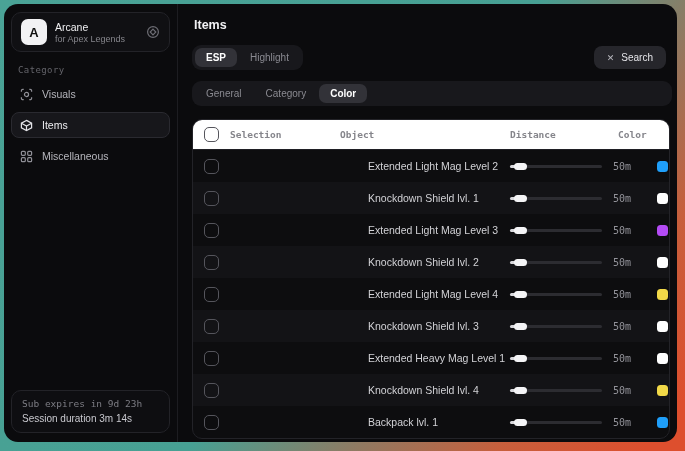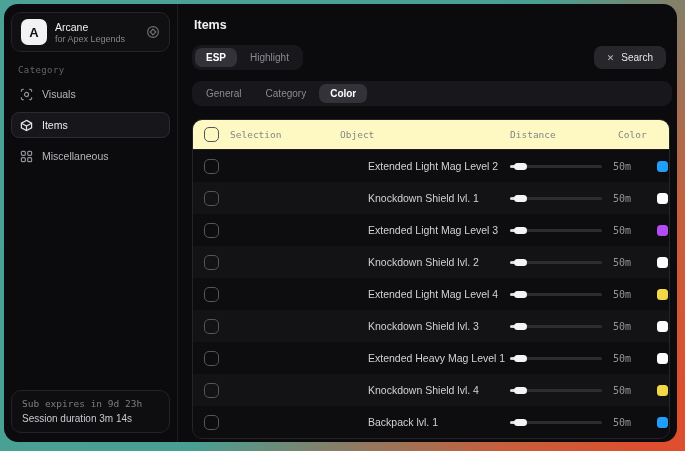--- a/index.html
+++ b/index.html
@@ -56,21 +56,21 @@
                 font-family:inherit; margin-right:6px; }
   .search-btn .x { font-size:9px; color:#b9b9bf; }
 
   .view-tabs { margin-top:11px; }
 
   
   .table { margin-top:13px; border:1px solid #232328; border-radius:10px;
            overflow:hidden; background:#0d0d0f; width:478px; }
   .t-row { display:grid; grid-template-columns:136px 170px 1fr 40px;
            align-items:center; padding:0 11px; height:32px; }
-  .t-head { height:30px; background:#fef9c3; border-bottom:1px solid #1f1f24; }
+  .t-head { height:30px; background:#ffffff; border-bottom:1px solid #1f1f24;font-weight:bold; }
   .t-head .h-label { font-size:9.5px; color:#85858b; }
   .sel-cell { display:flex; align-items:center; gap:11px; }
   .checkbox { width:15px; height:15px; border:1.5px solid #55555c; border-radius:5px;
               background:transparent; flex:0 0 15px; }
   .obj-label { font-size:10.5px; color:#d2d2d6; white-space:nowrap;padding-left:28px; }
   .dist-cell { display:flex; align-items:center; gap:11px; }
   .slider { position:relative; width:92px; height:3px; background:#2c2c31; border-radius:2px; }
   .slider .fill { position:absolute; left:0; top:0; height:3px; width:7px; background:#d8d8dc; border-radius:2px; }
   .slider .handle { position:absolute; left:4px; top:-2px; width:13px; height:7px;
                     background:#f4f4f6; border-radius:4px; }

